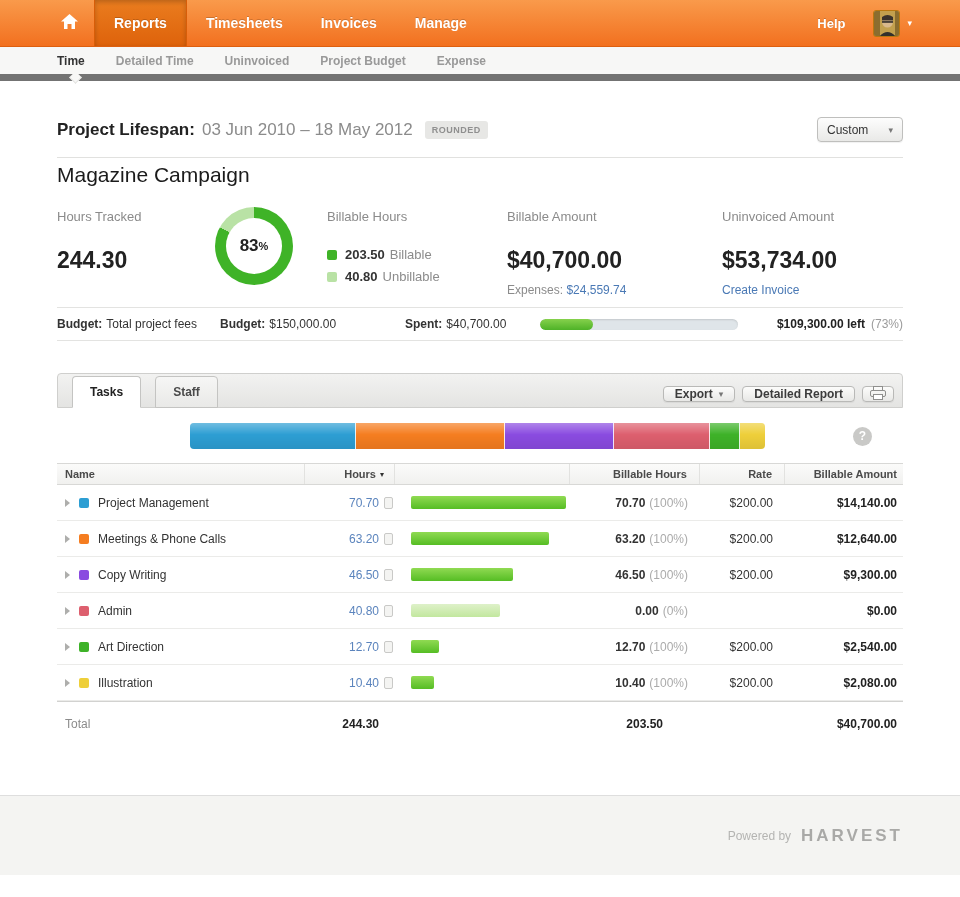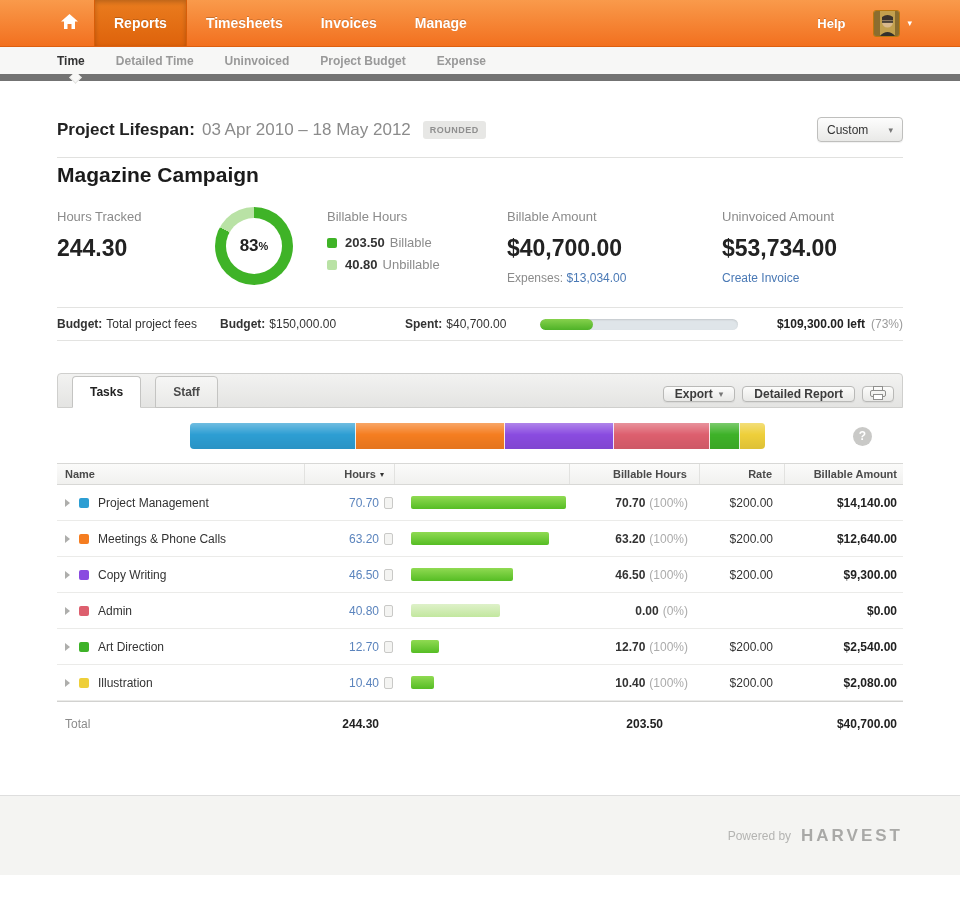--- a/index.html
+++ b/index.html
@@ -43,25 +43,25 @@
   .custom-btn { margin-left:auto; width:86px; height:25px; background:linear-gradient(#fdfdfd,#e9e9e7);
                 border:1px solid #bfbfbd; border-radius:4px; font-size:12px; color:#333;
                 display:flex; align-items:center; justify-content:space-between; padding:0 9px;
                 box-shadow:0 1px 1px rgba(0,0,0,0.06); cursor:pointer; }
   .btn-caret { font-size:9px; color:#777; }
 
   
   .breadcrumb { margin-top:14px; font-size:11px; font-weight:bold; color:#4a79b5; }
   .breadcrumb .crumb { cursor:pointer; }
   .breadcrumb .sep { color:#bdbdbb; margin:0 5px; font-weight:normal; }
-  .page-title { font-size:21px; font-weight:bold; color:#1b1b1b; margin-top:5px; }
+  .page-title { font-size:21px; font-weight:normal; color:#1b1b1b; margin-top:5px; }
 
   
   .stats { display:flex; margin-top:22px; height:82px; }
-  .stat-label { font-size:13px; color:#8b8b8b; margin-bottom:11px; }
+  .stat-label { font-size:13px; color:#8b8b8b; margin-bottom:23px; }
   .stat-big { font-size:23px; font-weight:bold; color:#222; }
   .col-tracked { width:158px; }
   .col-donut { width:112px; }
   .donut { width:78px; height:78px; border-radius:50%; position:relative; margin-top:-2px; }
   .donut-hole { position:absolute; inset:11px; background:#fff; border-radius:50%;
                 display:flex; align-items:center; justify-content:center; }
   .donut-pct { font-size:17px; font-weight:bold; color:#222; }
   .donut-pct-sign { font-size:11px; font-weight:bold; color:#222; vertical-align:8px; }
   .col-bhours { width:180px; }
   .legend-row { display:flex; align-items:center; font-size:13px; margin-bottom:7px; }
@@ -192,21 +192,21 @@
   <div class="subnav-item">Detailed Time</div>
   <div class="subnav-item">Uninvoiced</div>
   <div class="subnav-item">Project Budget</div>
   <div class="subnav-item">Expense</div>
 </div>
 
 <div class="content">
 
   <div class="lifespan-row">
     <span class="lifespan-label">Project Lifespan:</span>
-    <span class="lifespan-dates">03 Apr 2010 – 18 May 2012</span>
+    <span class="lifespan-dates">03 Jun 2010 – 18 May 2012</span>
     <span class="badge">ROUNDED</span>
     <div class="custom-btn">
       <span>Custom</span>
       <span class="btn-caret">▾</span>
     </div>
   </div>
 
   <div class="page-title">Magazine Campaign</div>
 
   <div class="stats">
@@ -233,21 +233,21 @@
         <span class="legend-sq" style="background-color: rgb(185, 226, 165);"></span>
         <span class="legend-val">40.80</span>
         <span class="legend-txt">Unbillable</span>
       </div>
     </div>
     <div class="col-bamount">
       <div class="stat-label">Billable Amount</div>
       <div class="stat-big">$40,700.00</div>
       <div class="sub-line">
         <span>Expenses:</span>
-        <span class="link">$13,034.00</span>
+        <span class="link">$24,559.74</span>
       </div>
     </div>
     <div class="col-uninvoiced">
       <div class="stat-label">Uninvoiced Amount</div>
       <div class="stat-big">$53,734.00</div>
       <div class="sub-line">
         <span class="link">Create Invoice</span>
       </div>
     </div>
   </div>

